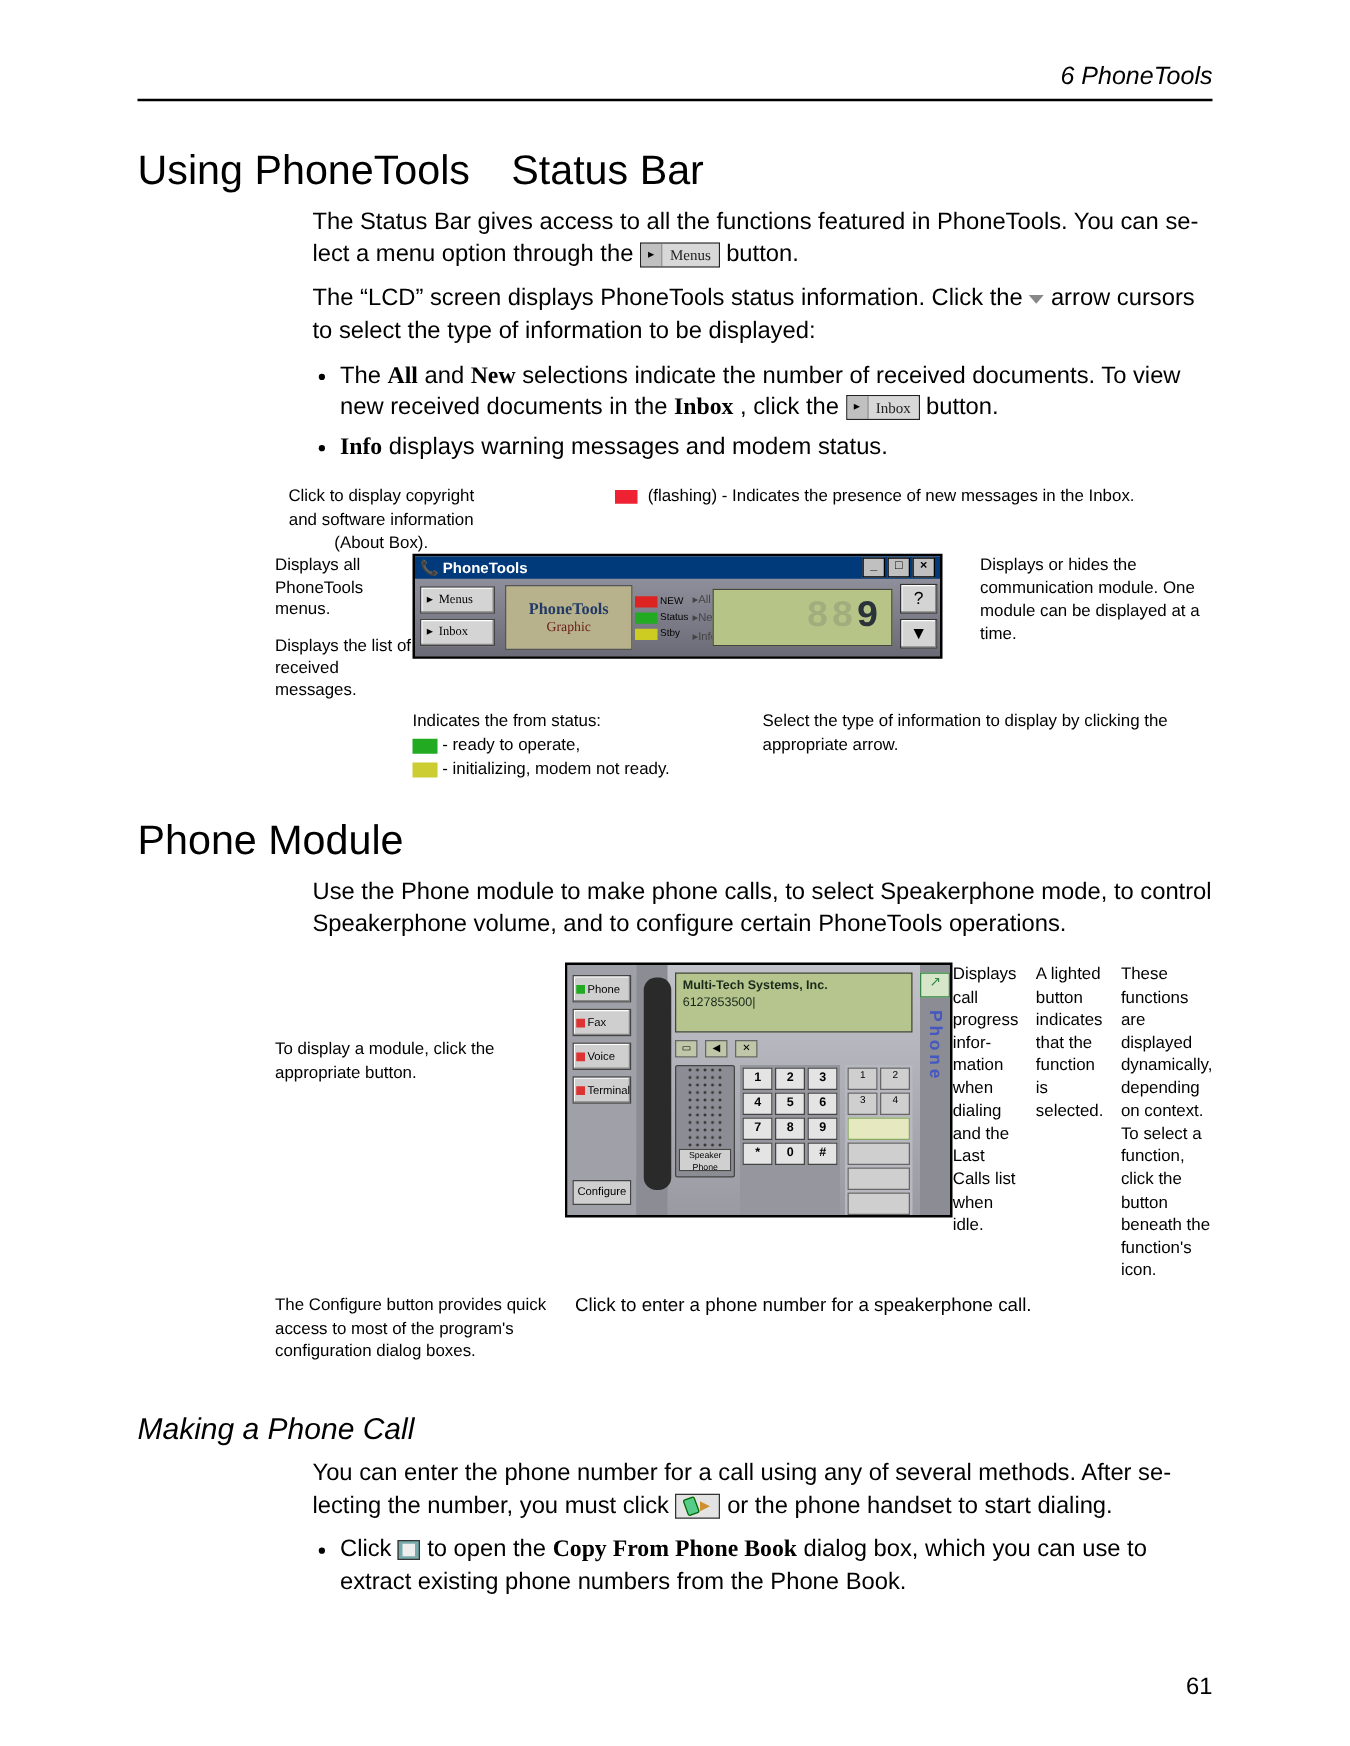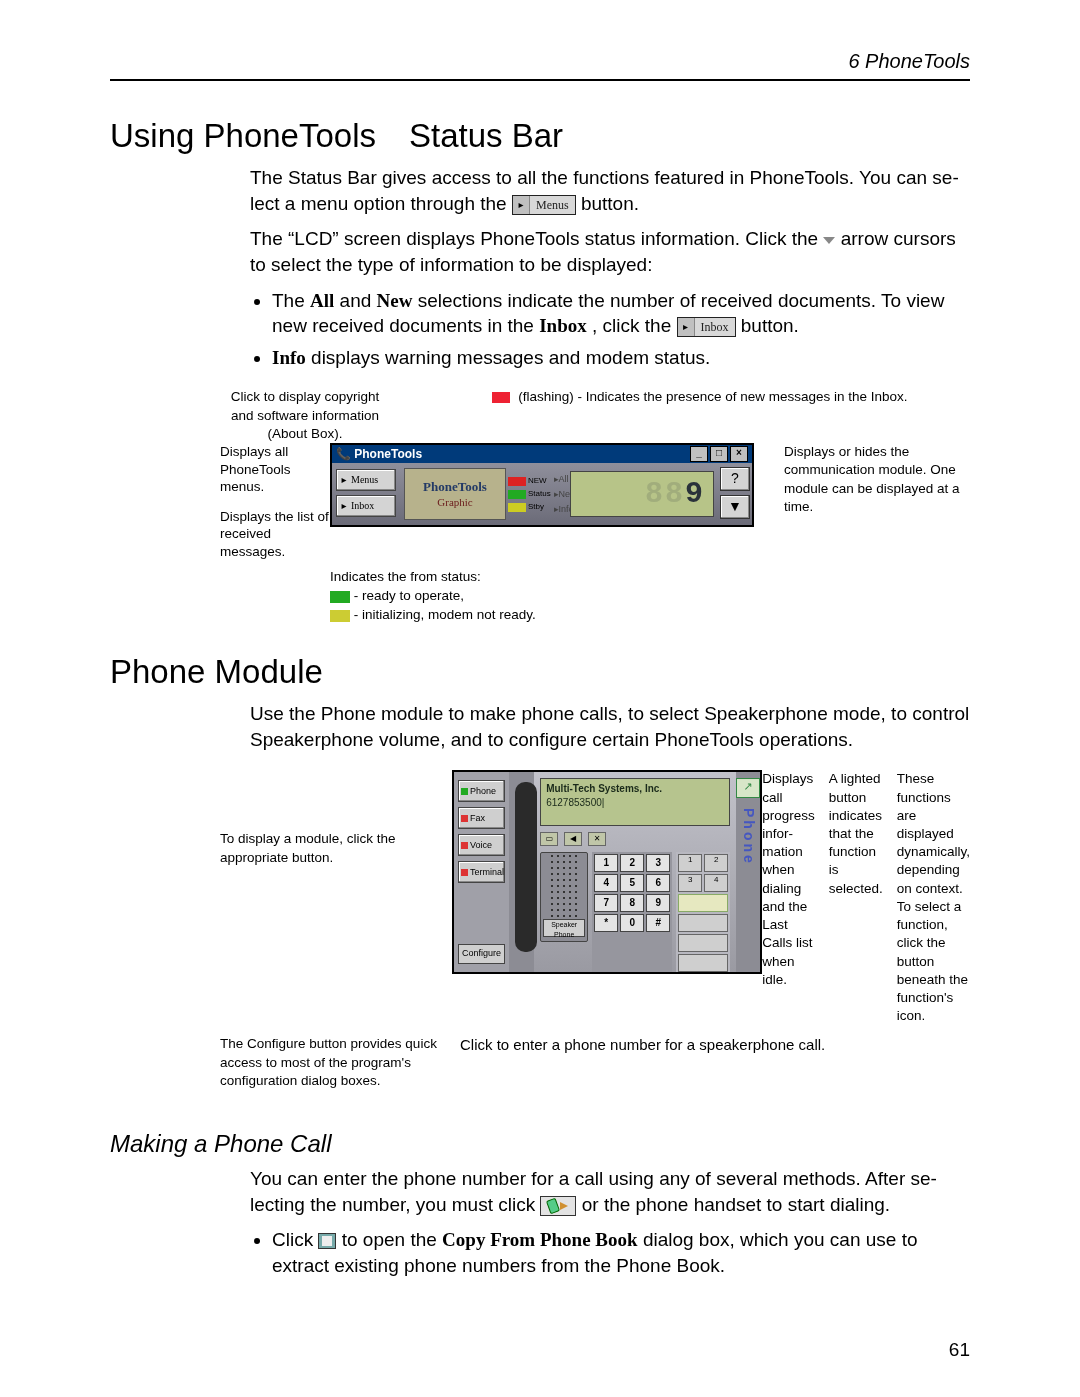--- a/index.html
+++ b/index.html
@@ -330,20 +330,21 @@
       <div class="fig1-right-col">Displays or hides the communication mod­ule. One module can be displayed at a time.</div>
     </div>
 
     <div class="fig1-bottom-row">
       <div class="fig1-bl-spacer"></div>
       <div class="fig1-bottom-left">
         <div>Indicates the from status:</div>
         <div><span class="green-chip"></span><span> - ready to operate,</span></div>
         <div><span class="yellow-chip"></span><span> - initializing, modem not ready.</span></div>
       </div>
+      <div class="fig1-bottom-right">Select the type of information to display by clicking the appropri­ate arrow.</div>
     </div>
   </div>
 
   <h1>Phone Module</h1>
   <div class="body-block">
     <p>Use the Phone module to make phone calls, to select Speakerphone mode, to control Speakerphone volume, and to configure certain PhoneTools operations.</p>
   </div>
 
   <div class="fig2-wrap">
     <div class="fig2-row">

